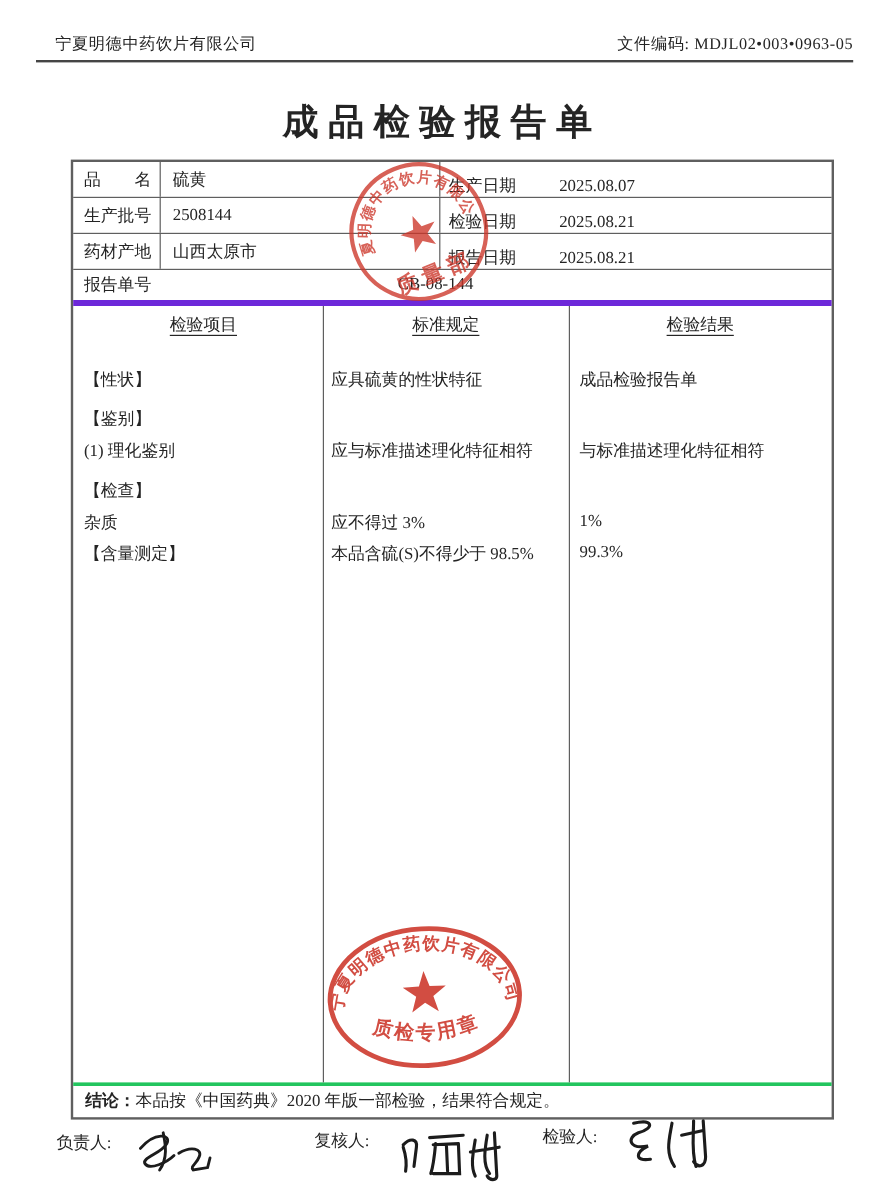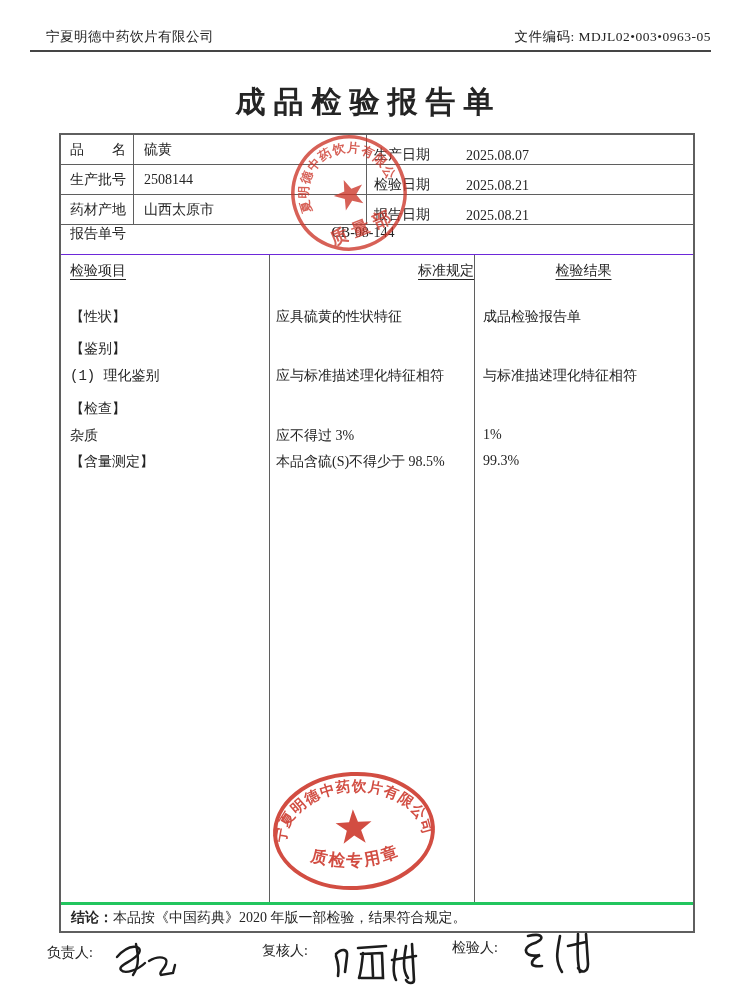--- a/index.html
+++ b/index.html
@@ -28,36 +28,36 @@
   
   .tbl {
     position:absolute; left:47px; top:133px; width:636px; height:800px;
     border:2px solid #5f5f5f; box-sizing:border-box; font-size:14px;margin-left:12px;
   }
   .irow { display:flex; height:30px; border-bottom:1px solid #5f5f5f; box-sizing:border-box; align-items:stretch; }
   .ic1 { width:73px; padding-left:9px; border-right:1px solid #5f5f5f; box-sizing:border-box; display:flex; align-items:center; }
   .ic2 { width:233px; padding-left:10px; border-right:1px solid #5f5f5f; box-sizing:border-box; display:flex; align-items:center; }
   .ic3 { flex:1; display:flex; align-items:flex-end; padding-left:7px; }
   .ic3 .v { margin-left:36px; }
-  .irow4 { position:relative; height:30px; border-bottom:1px solid #6d28d9; box-sizing:border-box; display:flex; }
+  .irow4 { position:relative; height:30px; border-bottom:5px solid #6d28d9; box-sizing:border-box; display:flex; align-items:center; }
   .irow4 .lbl { position:absolute; left:9px; }
   .irow4 .val { width:100%; text-align:center; position:relative; left:-14px; }
 
   
   .detail { position:relative; height:647px; }
   .vline { position:absolute; top:0; bottom:0; width:1px; background:#5f5f5f; }
   .vline.v1 { left:208px; }
   .vline.v2 { left:413px; }
   .dhead { position:absolute; top:7px; left:0; right:0; display:flex; }
-  .dhead .dh1 { width:208px; padding-left:9px; box-sizing:border-box; }
-  .dhead .dh2 { width:205px; text-align:right; }
+  .dhead .dh1 { width:208px; padding-left:9px; box-sizing:border-box;text-align:center; }
+  .dhead .dh2 { width:205px; text-align:center; }
   .dhead .dh3 { flex:1; text-align:center; }
   .dhead span { text-decoration:underline; text-underline-offset:4px; }
   .dline { position:absolute; left:0; right:0; display:flex; }
-  .dc1 { width:208px; padding-left:9px; box-sizing:border-box;font-family:Liberation Mono, monospace; }
+  .dc1 { width:208px; padding-left:9px; box-sizing:border-box; }
   .dc2 { width:205px; padding-left:7px; box-sizing:border-box; }
   .dc3 { flex:1; padding-left:9px; box-sizing:border-box; }
   .t53{top:53px}.t85{top:85px}.t112{top:112px}.t145{top:145px}.t172{top:172px}.t198{top:198px}
 
   
   .concl { height:28px; border-top:3px solid #22c55e; box-sizing:border-box; display:flex; align-items:center; padding-left:10px; }
   .concl .clbl { font-weight:bold; }
 
   
   .sig-label { position:absolute; font-size:14px;text-align:center; }

